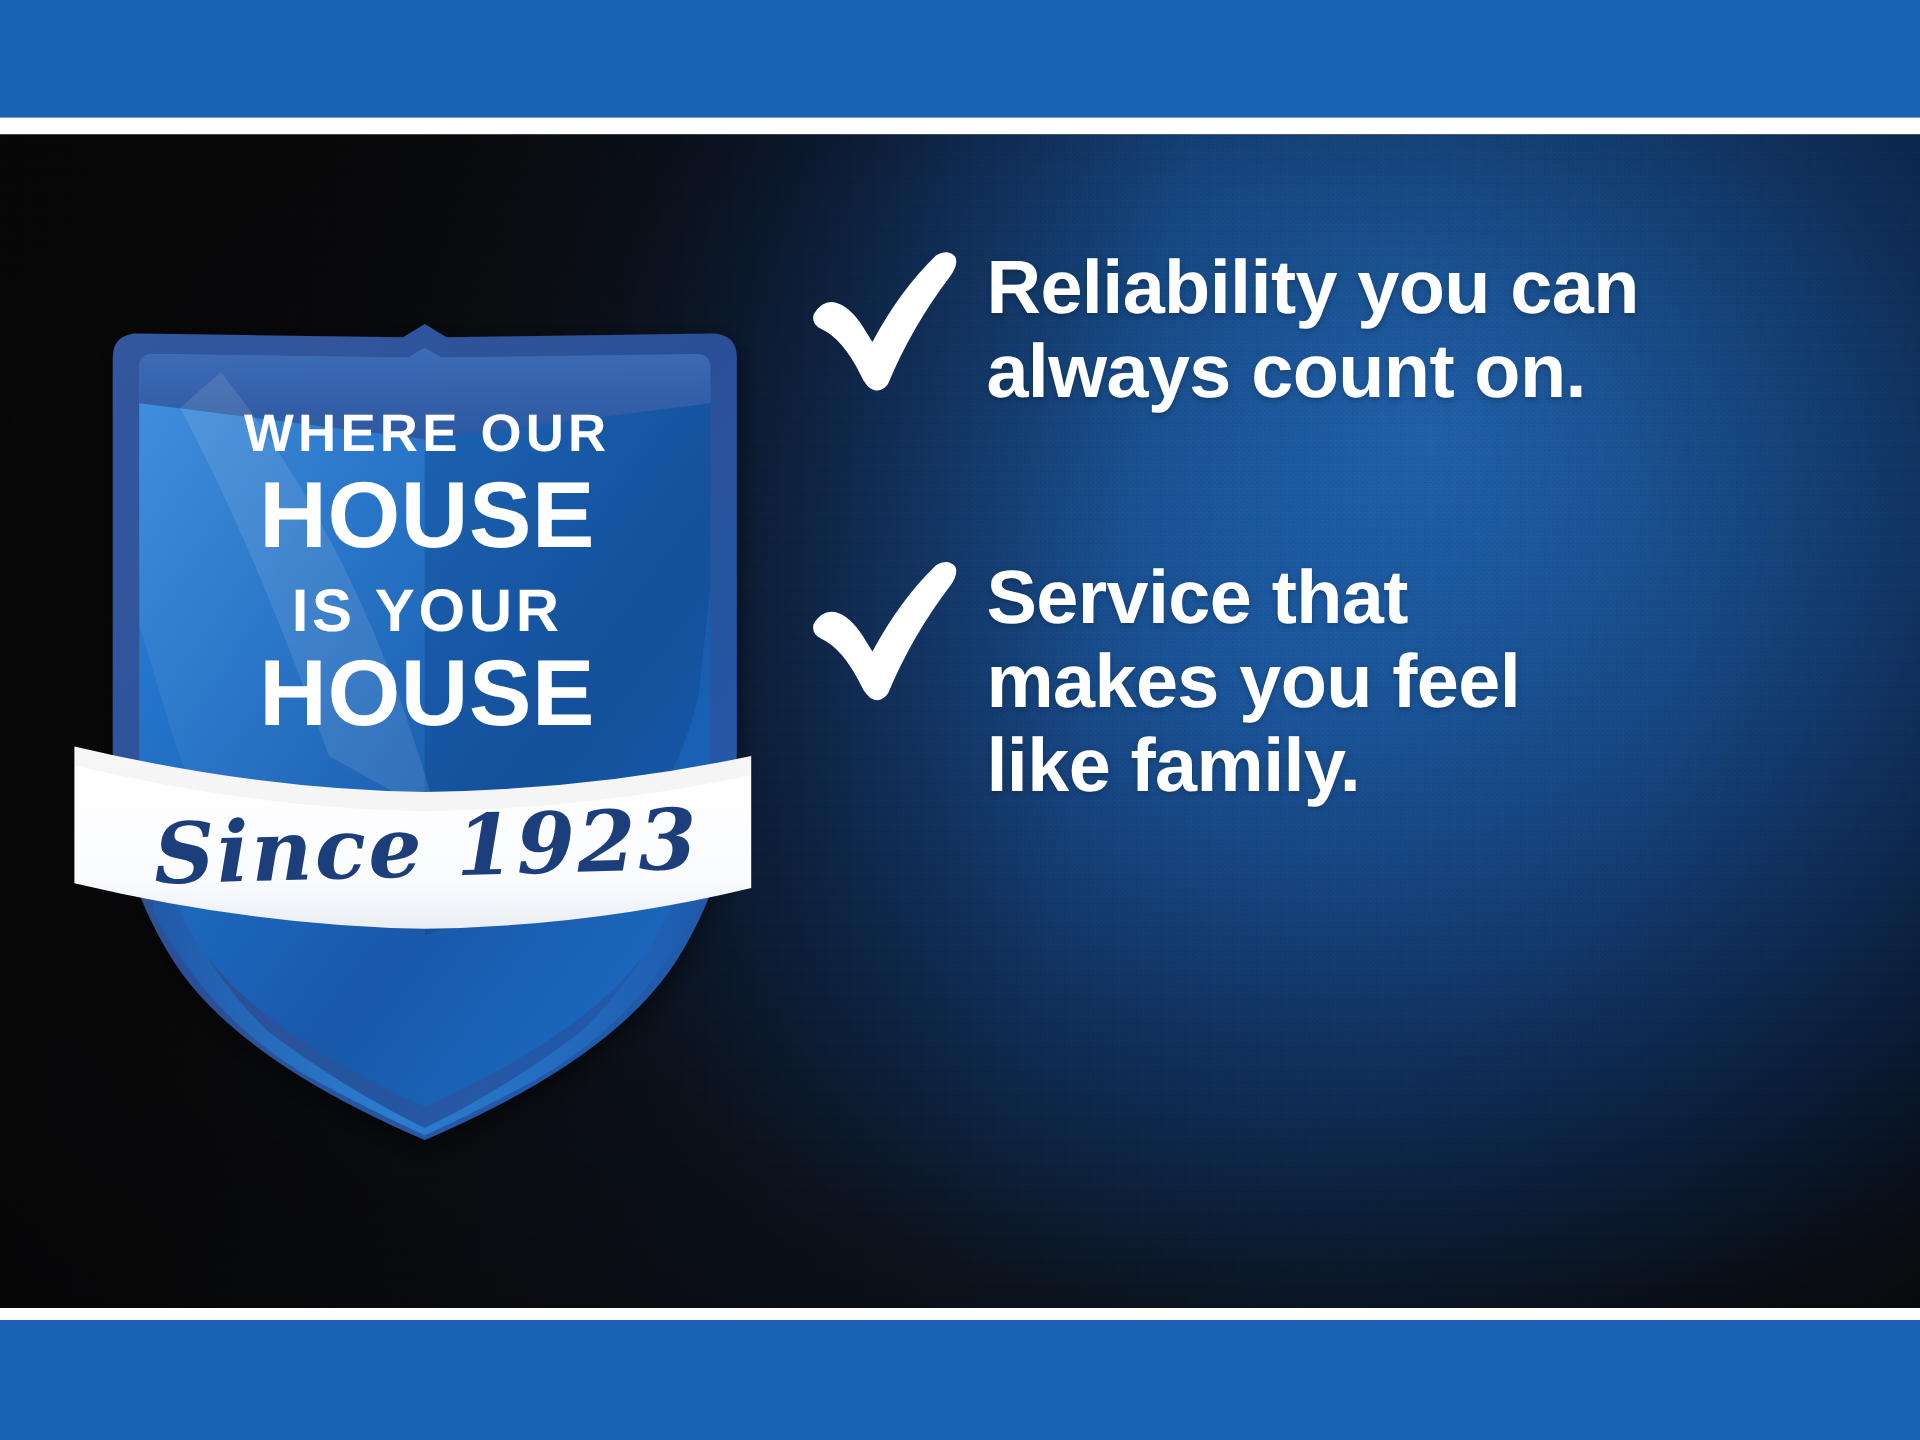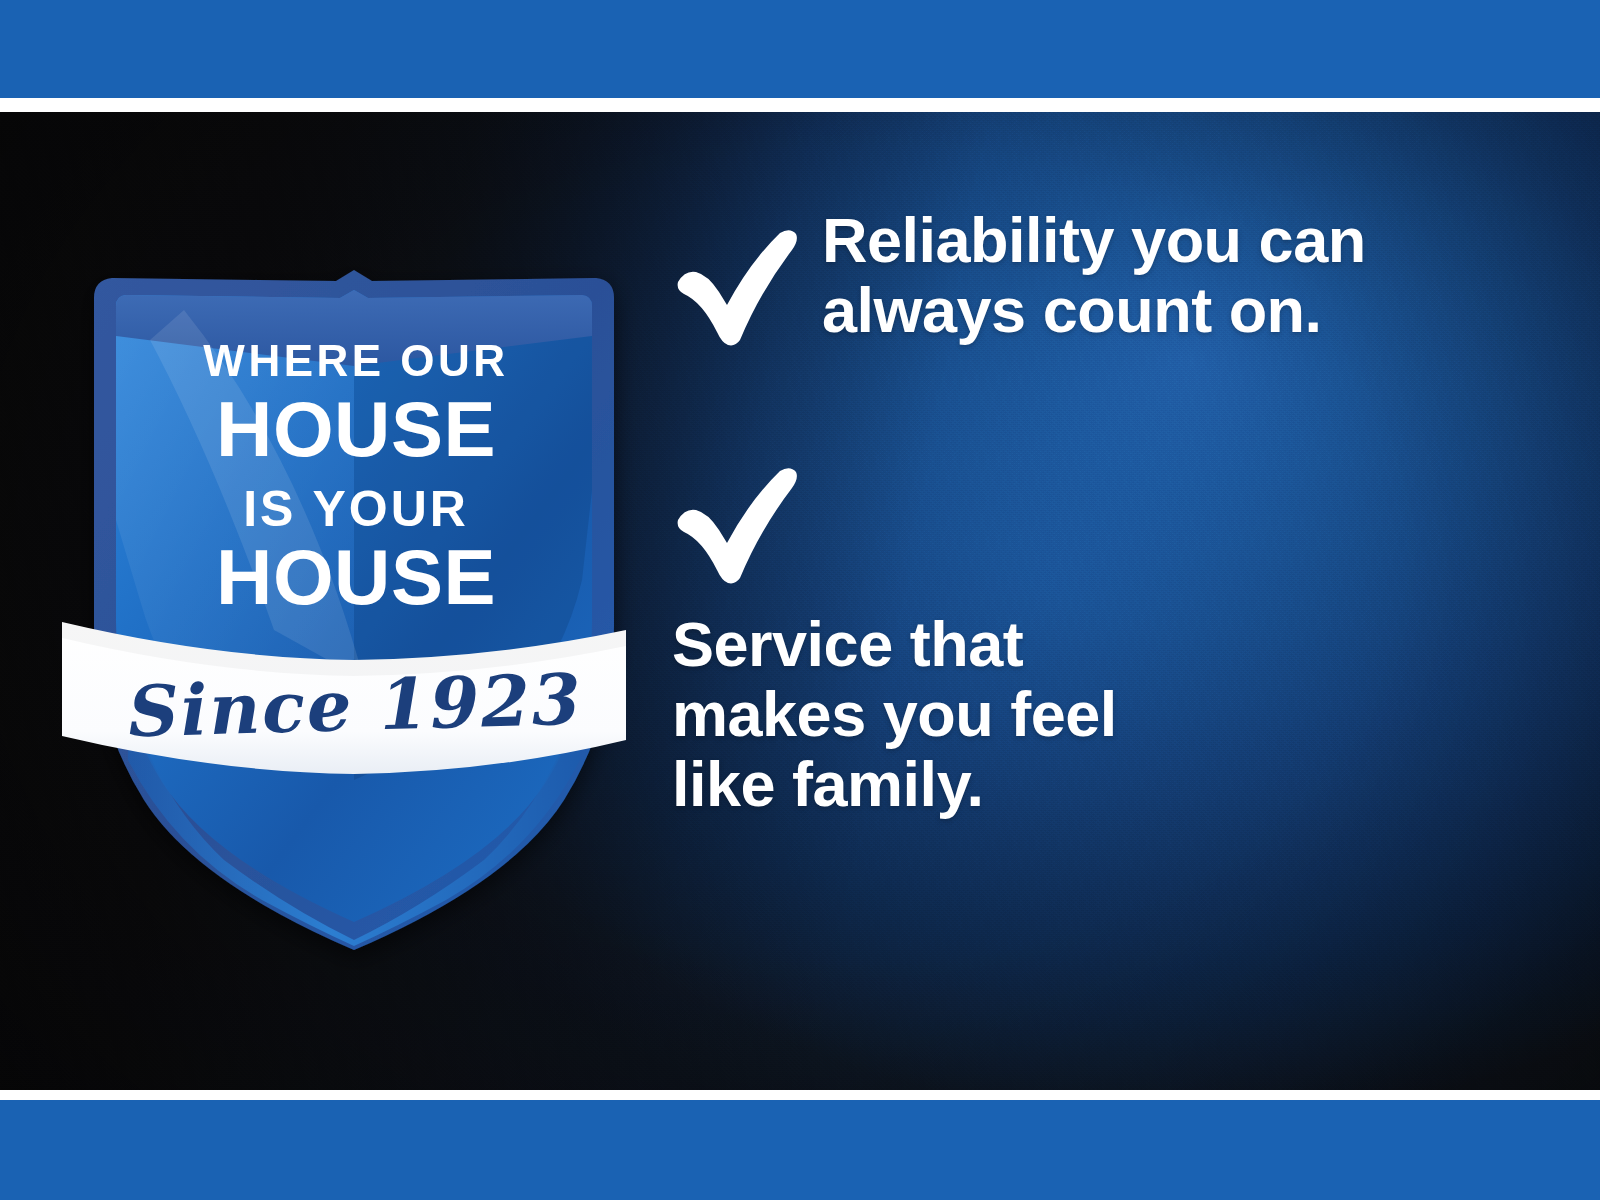--- a/index.html
+++ b/index.html
@@ -111,22 +111,22 @@
     left:672px; top:150px;
     width:860px; height:920px;
   }
   .bullet {
     position:absolute;
     left:0;
     display:flex;
     align-items:flex-start;
     gap:22px;
   }
-  .bullet.b1 { top:52px;align-items:flex-end; }
-  .bullet.b2 { top:310px;flex-direction:column; }
+  .bullet.b1 { top:52px; }
+  .bullet.b2 { top:310px; }
   .bullet.b3 { top:628px; }
 
   .check {
     flex:0 0 auto;
     width:128px; height:118px;
     margin-top:6px;
   }
   .check svg { display:block; width:100%; height:100%; }
 
   .bullet-text {

